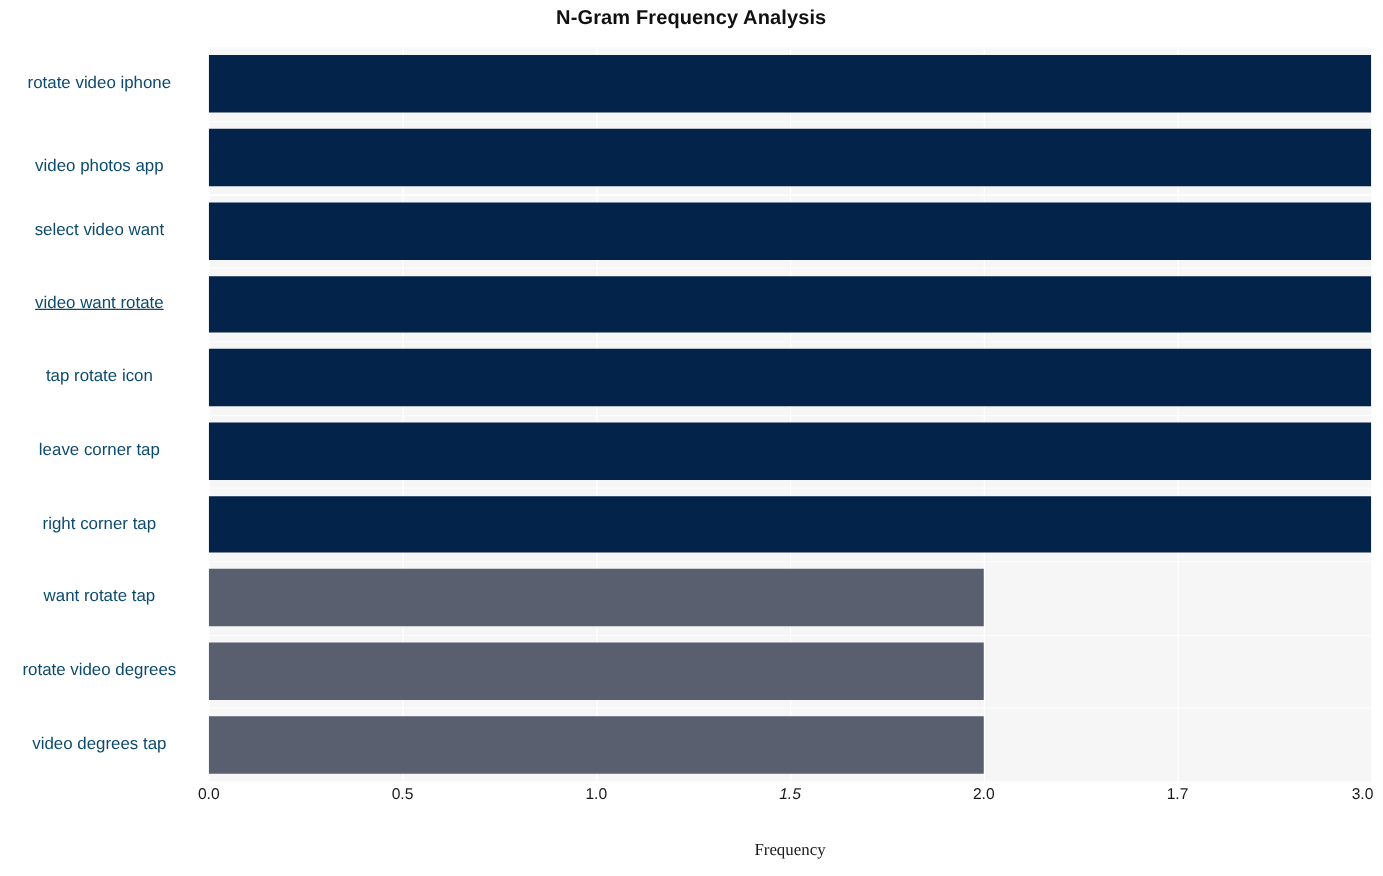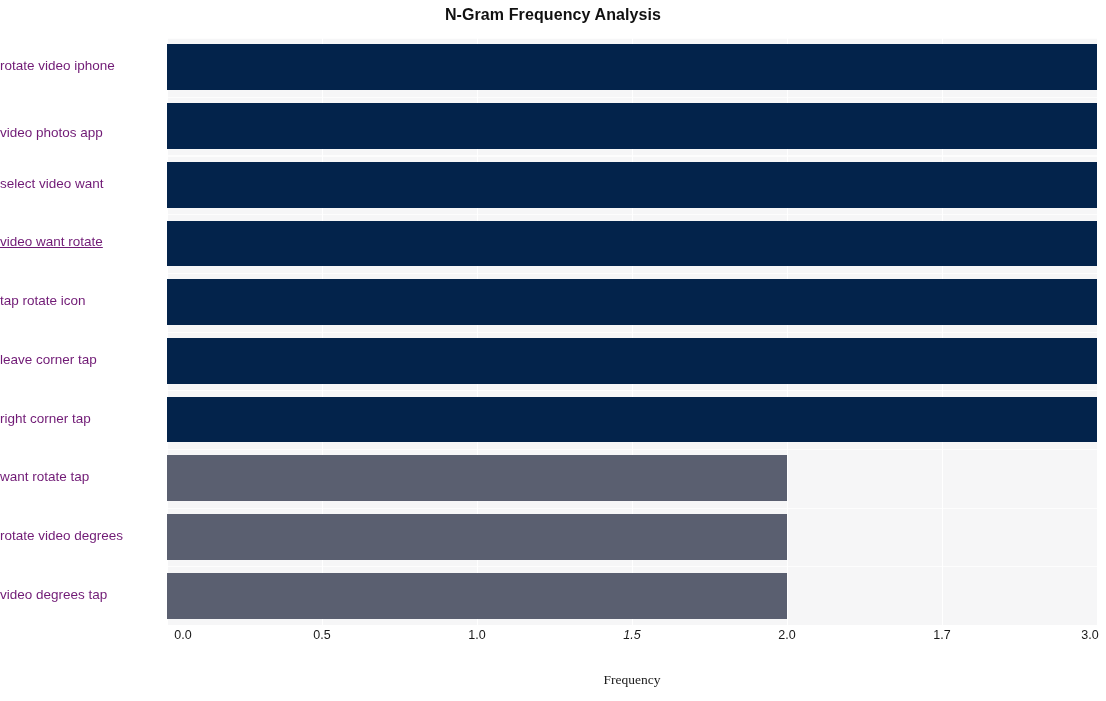--- a/index.html
+++ b/index.html
@@ -75,23 +75,23 @@
     position: absolute;
     left: 0;
     top: 38px;
     width: 159px;
     height: 587px;
   }
   .y-label {
     position: absolute;
     right: 0;
     width: 159px;
-    text-align: left;
+    text-align: center;
     font-size: 13.5px;
-    color: #701a75;
+    color: #0c4a6e;
     white-space: nowrap;
   }
 
   
   #x-ticks {
     position: absolute;
     left: 167px;
     top: 628px;
     width: 930px;
     height: 24px;
@@ -159,21 +159,21 @@
       <div class="y-label" style="top: 196.45px; text-decoration: underline;">video want rotate</div>
       <div class="y-label" style="top: 255.15px;">tap rotate icon</div>
       <div class="y-label" style="top: 313.85px;">leave corner tap</div>
       <div class="y-label" style="top: 372.55px;">right corner tap</div>
       <div class="y-label" style="top: 431.25px;">want rotate tap</div>
       <div class="y-label" style="top: 489.95px;">rotate video degrees</div>
       <div class="y-label" style="top: 548.65px;">video degrees tap</div>
     </div>
 
   <div id="x-ticks">
-      <div class="x-tick" style="left: 16px; text-align: center;">0.0</div>
+      <div class="x-tick" style="left: 0px; text-align: center;">0.0</div>
       <div class="x-tick" style="left: 155px;">0.5</div>
       <div class="x-tick" style="left: 310px;">1.0</div>
       <div class="x-tick" style="left: 465px; font-style: italic;">1.5</div>
       <div class="x-tick" style="left: 620px; text-align: right;">2.0</div>
       <div class="x-tick" style="left: 775px;">1.7</div>
       <div class="x-tick" style="left: 923px;">3.0</div>
     </div>
 
   <div id="x-axis-label">Frequency</div>
 

